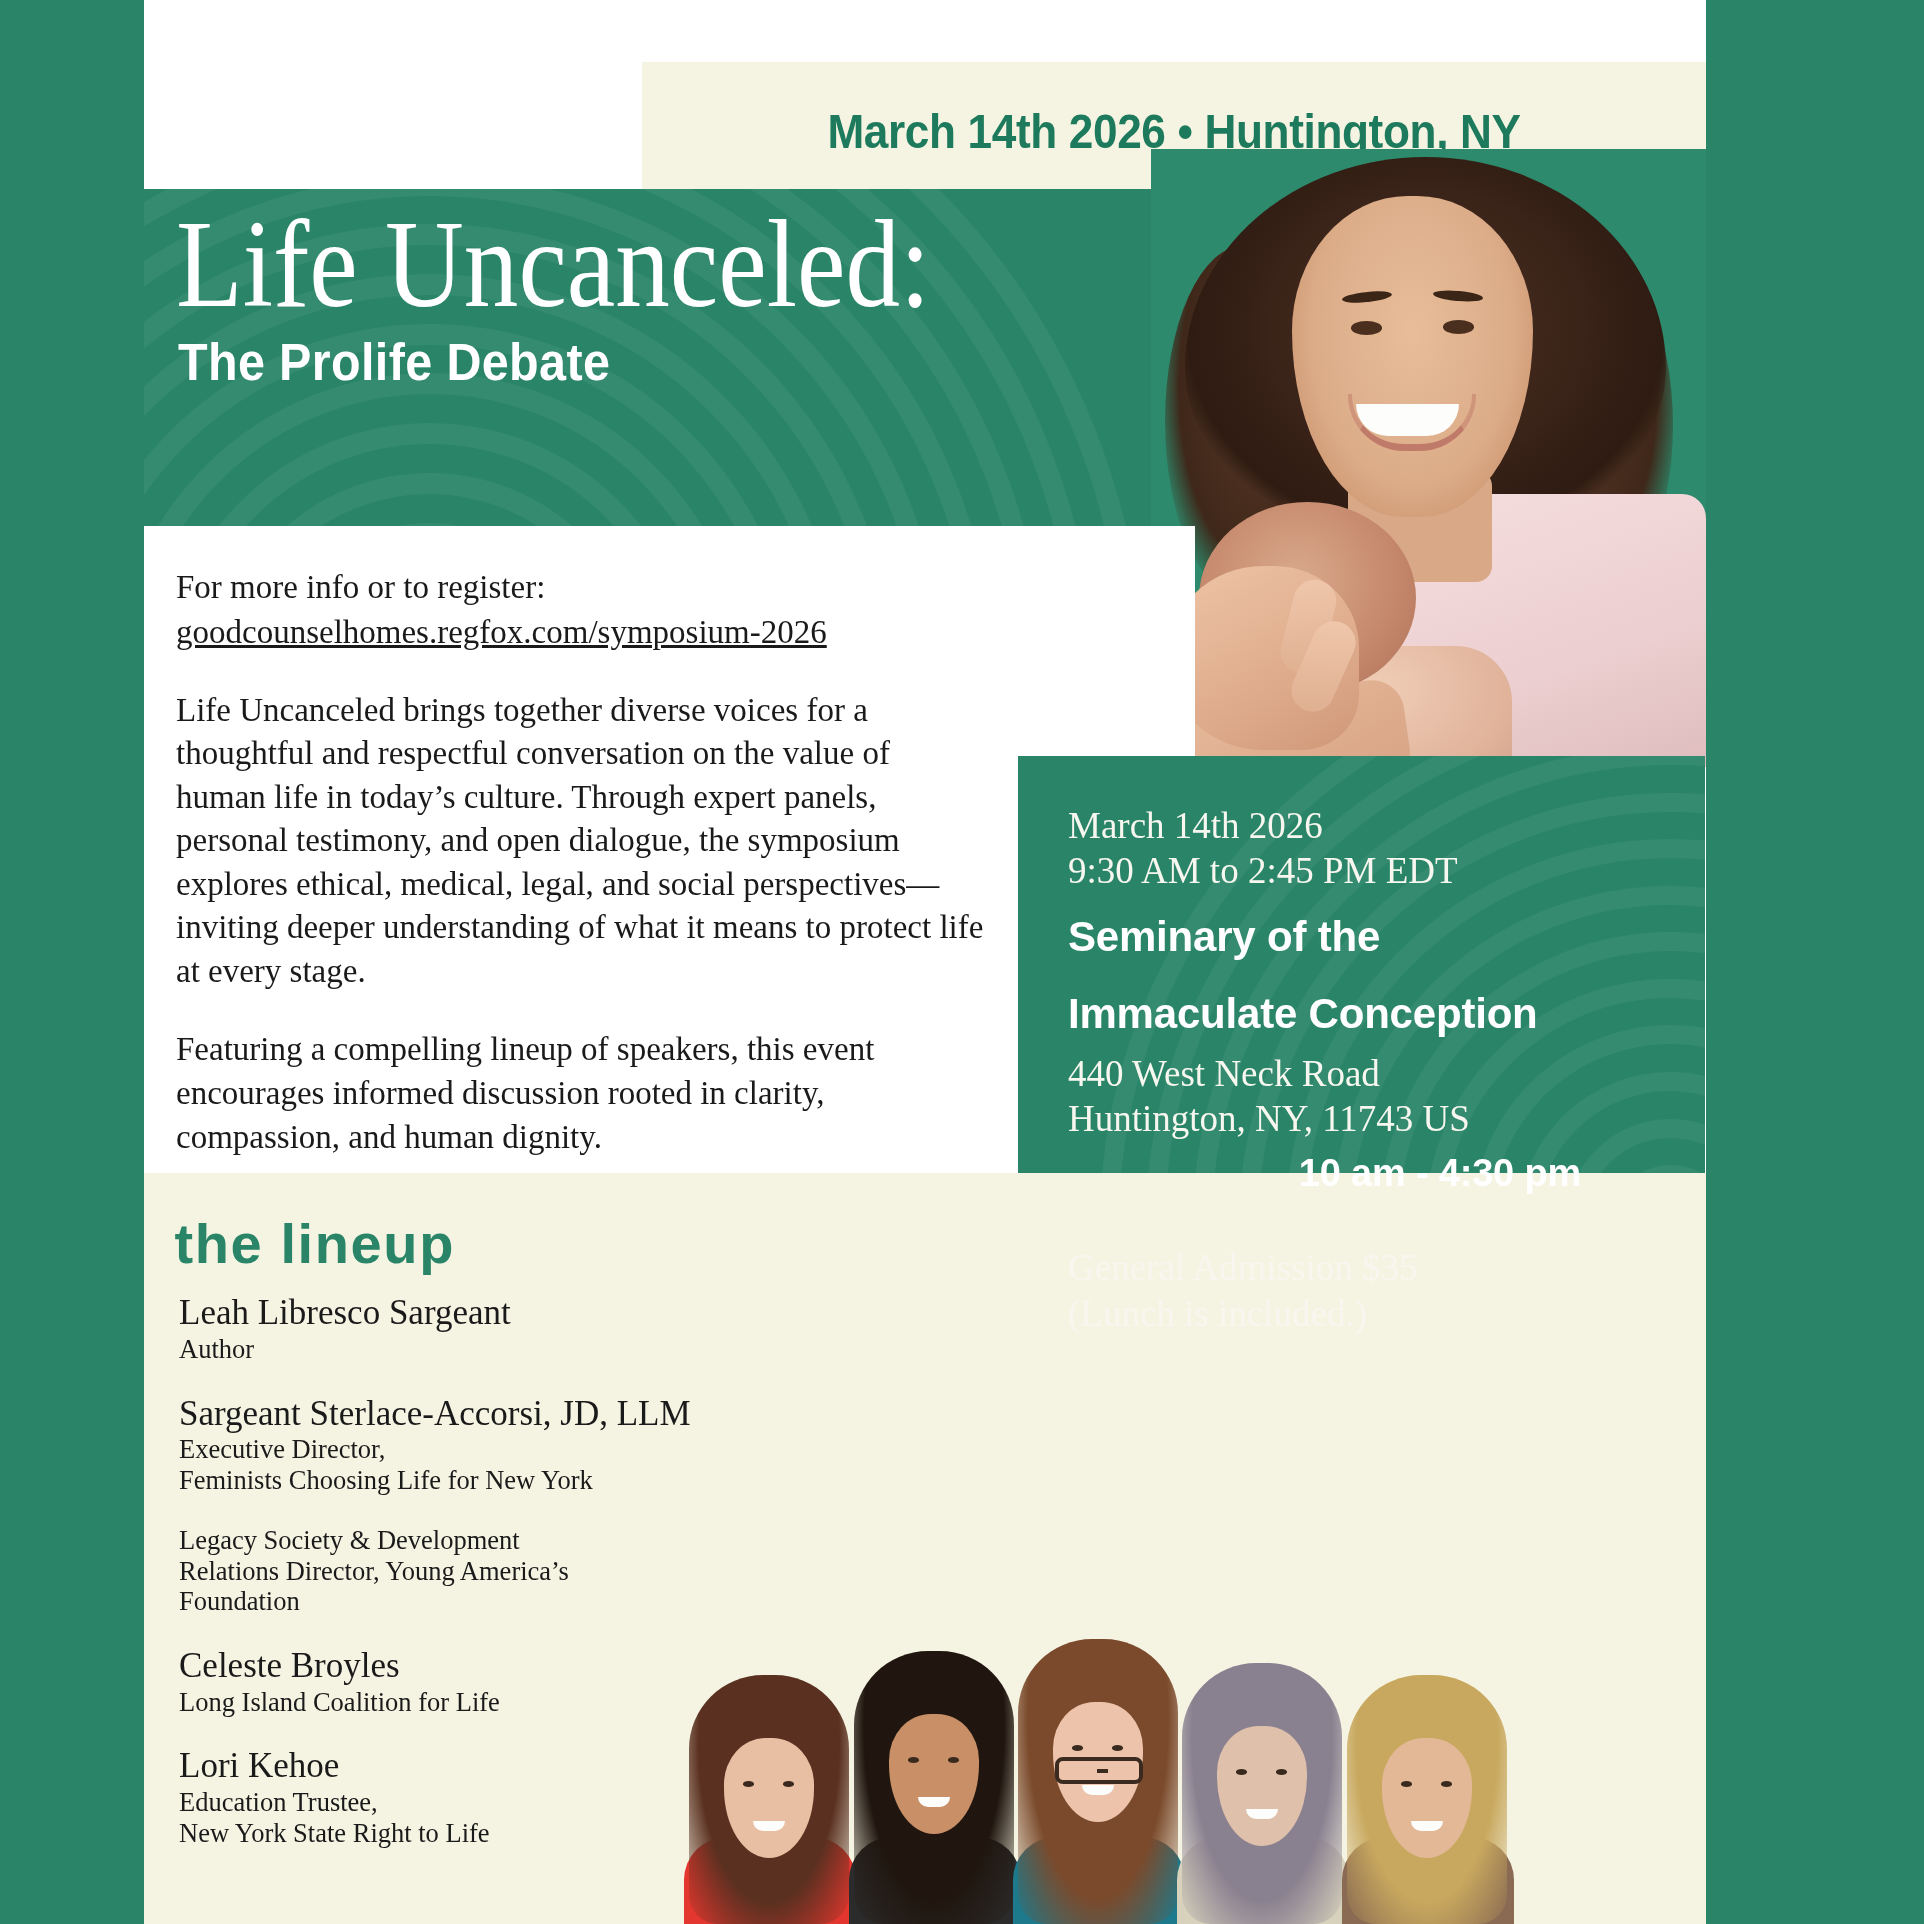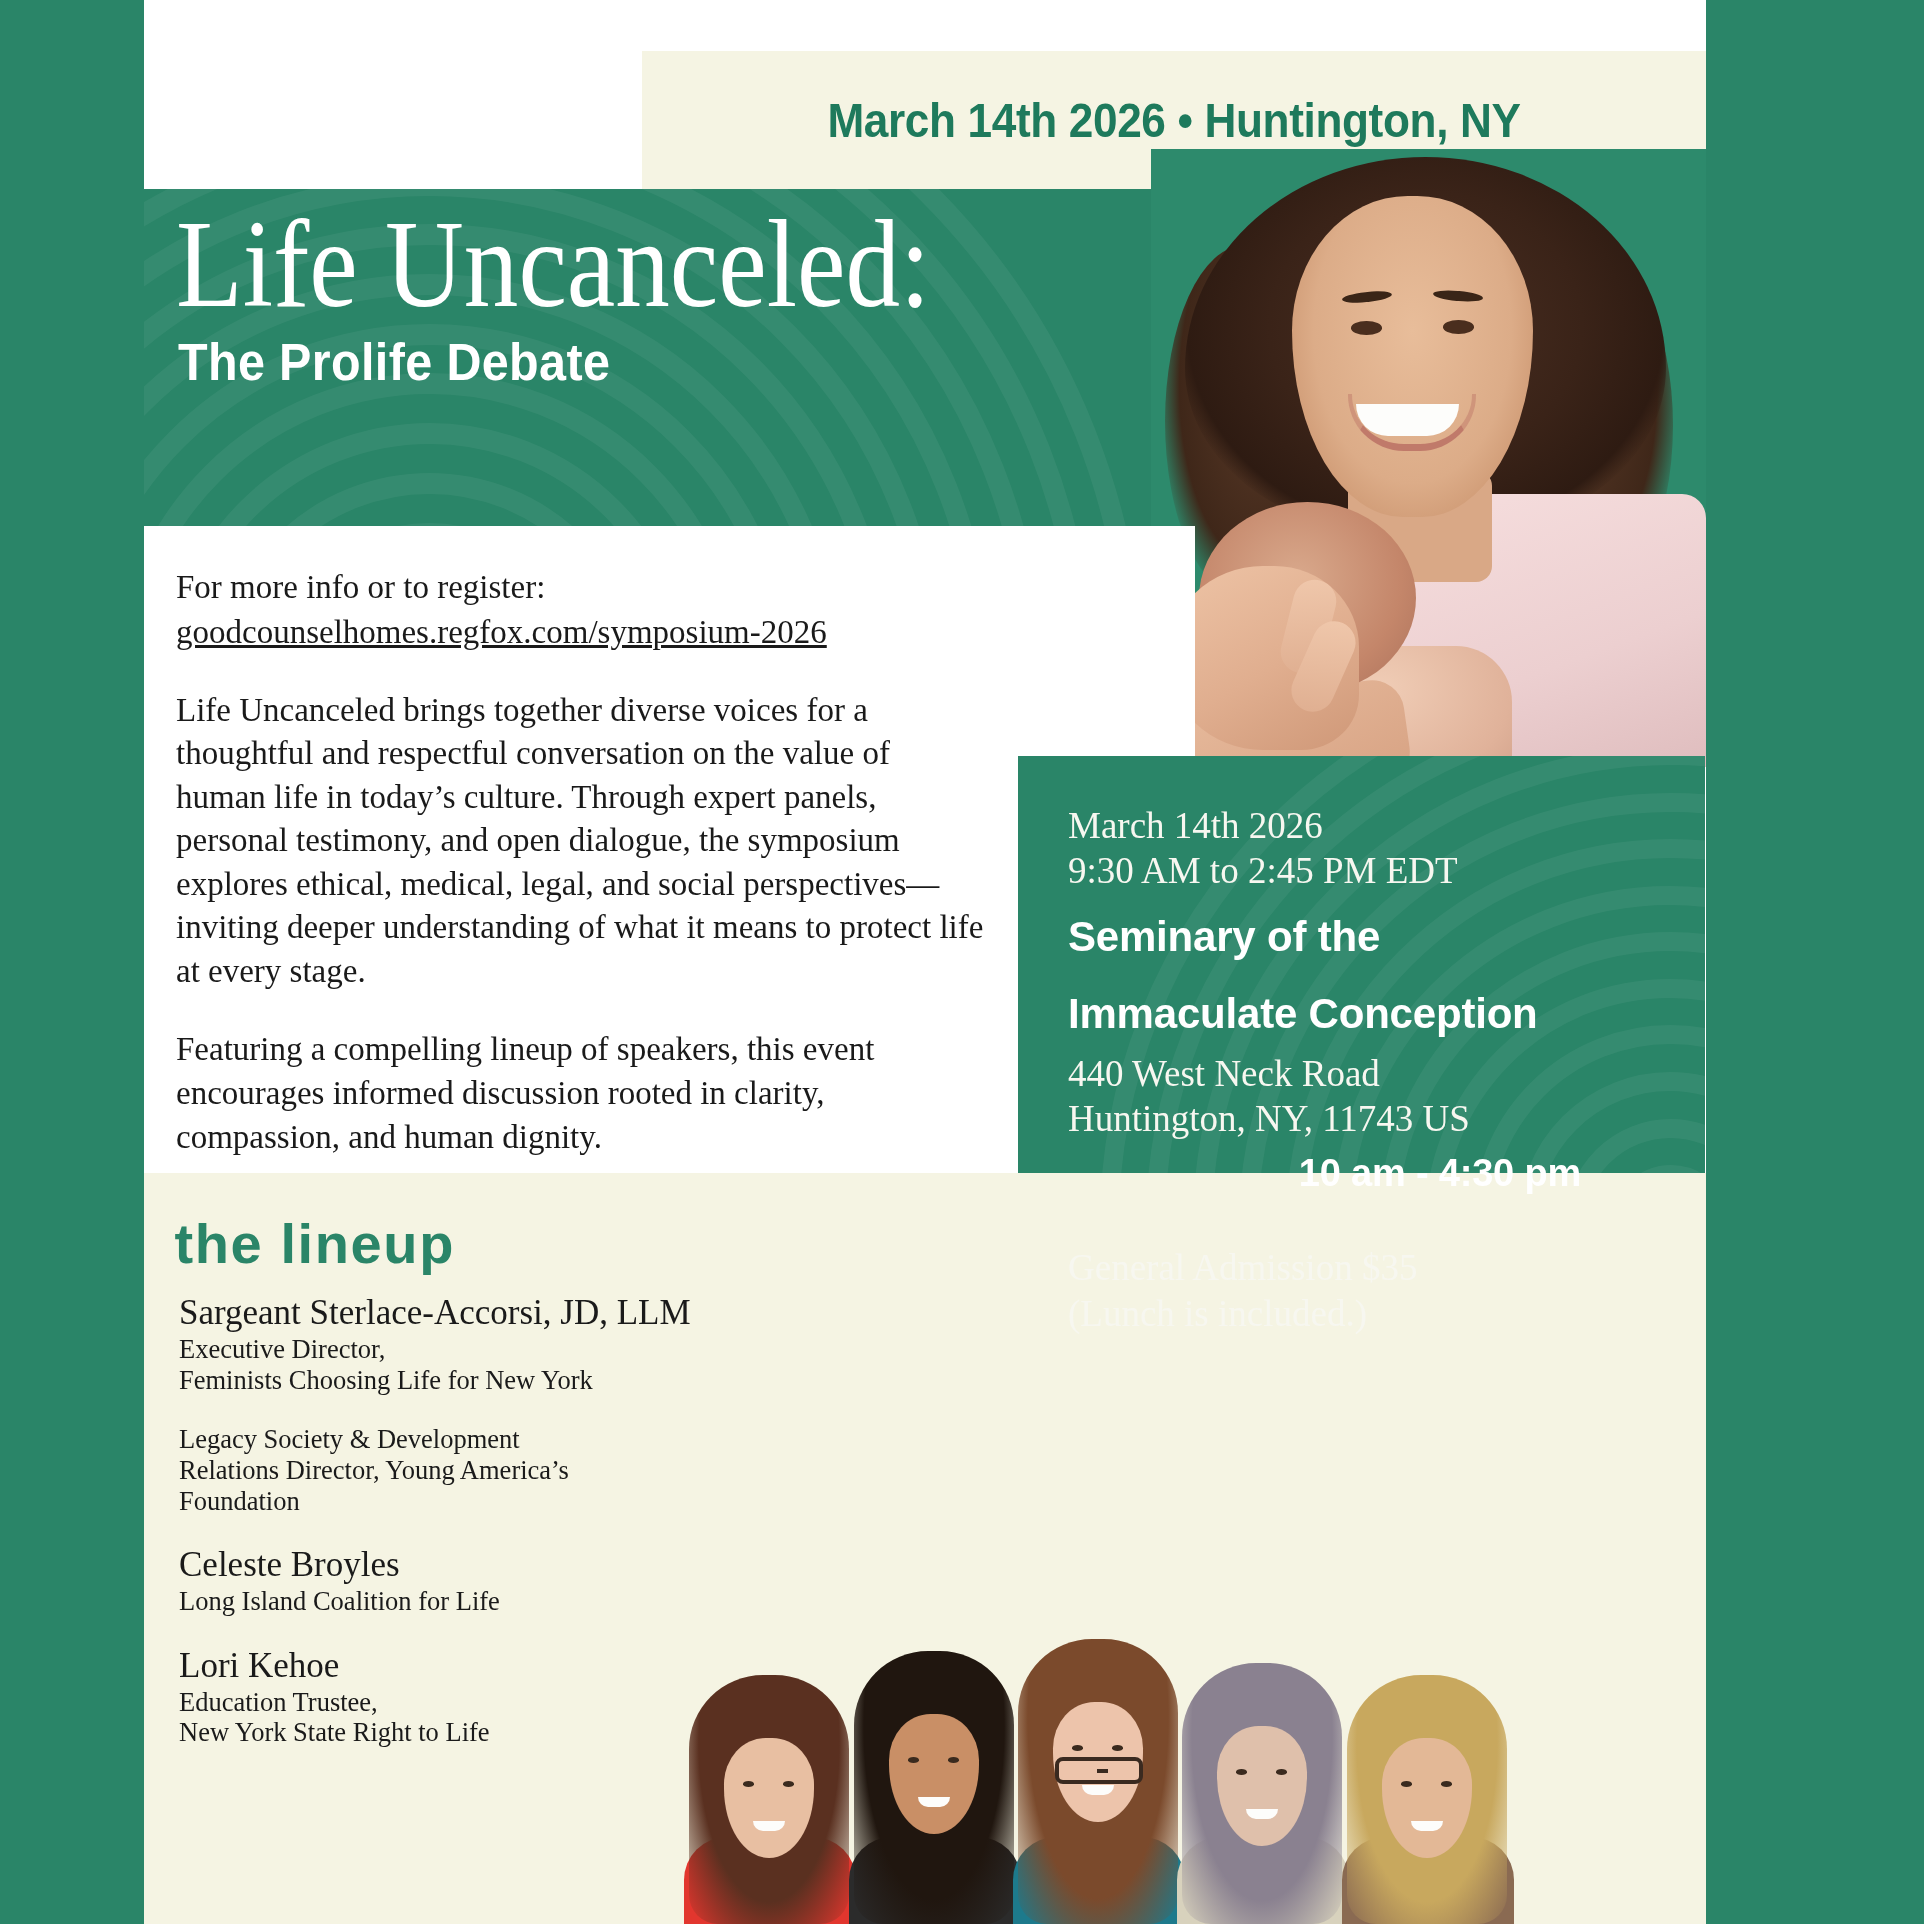--- a/index.html
+++ b/index.html
@@ -11,21 +11,21 @@
   }
   .poster{
     position:absolute;left:144px;top:0;
     width:1562px;height:1925px;
     background:#ffffff;
     overflow:hidden;
   }
 
   
   .topbar{
-    position:absolute;left:0;top:0;width:1562px;height:189px;
+    position:absolute;left:0;top:11px;width:1562px;height:189px;
     background:#ffffff;
   }
   .topbar-cream{
     position:absolute;left:498px;top:51px;width:1064px;height:139px;
     background:#f5f4e3;
   }
   .topbar-date{
     position:absolute;left:0;top:0;width:100%;height:100%;
     display:flex;align-items:center;justify-content:center;
     font-family:"Liberation Sans", sans-serif;
@@ -343,20 +343,24 @@
       <p class="info-hours">10 am - 4:30 pm</p>
       <p class="info-price">General Admission $35</p>
       <p class="info-price" style="margin-top:0">(Lunch is included.)</p>
     </div>
   </div>
 
   <div class="lineup">
     <div class="lineup-head">the lineup</div>
     <div class="speakers" id="speakerList">
         <div class="spk">
+          <p class="spk-name">Leah Libresco Sargeant</p>
+          <p class="spk-role">Author</p>
+        </div>
+        <div class="spk">
           <p class="spk-name">Sargeant Sterlace-Accorsi, JD, LLM</p>
           <p class="spk-role">Executive Director,<br>Feminists Choosing Life for New York</p>
         </div>
         <div class="spk">
           <p class="spk-role">Legacy Society &amp; Development<br>Relations Director, Young America’s<br>Foundation</p>
         </div>
         <div class="spk">
           <p class="spk-name">Celeste Broyles</p>
           <p class="spk-role">Long Island Coalition for Life</p>
         </div>

